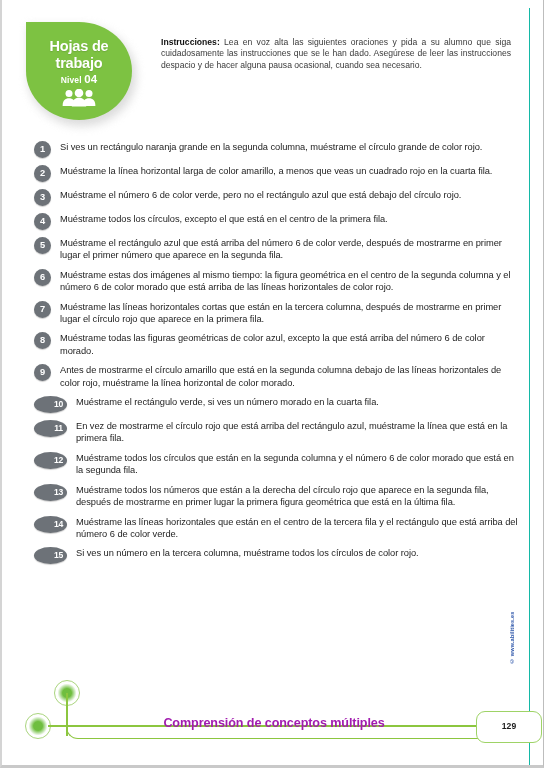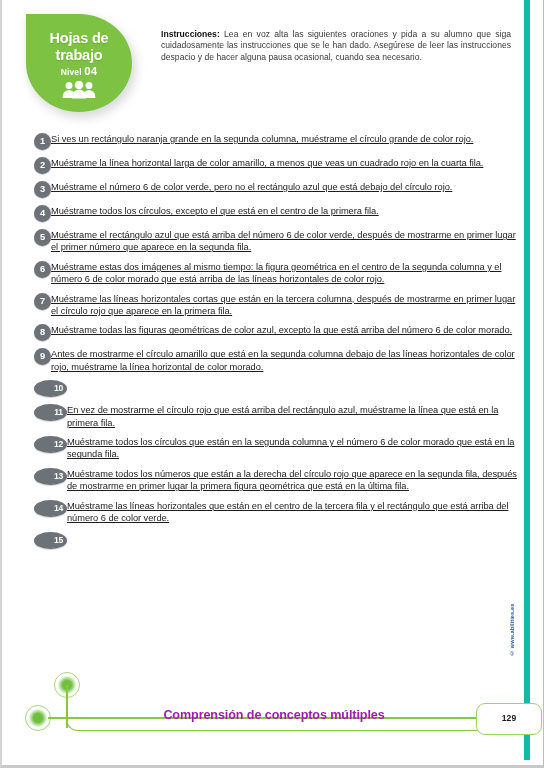--- a/index.html
+++ b/index.html
@@ -25,25 +25,25 @@
     background: #ffffff;
     box-sizing: border-box;
     border-left: 2px solid #d4d4d4;
     border-right: 1px solid #bdbdbd;
     border-bottom: 3px solid #c9c9c9;
     overflow: hidden;
   }
   #page-inner {
     position: absolute;
     left: 2px;
-    top: 0;
+    top: 8px;
     width: 526px;
     height: 760px;
     background: #ffffff;
-    border-right: 6px solid #14b8a6;
+    border-right: 1px solid #14b8a6;
     box-sizing: border-box;
   }
 
   
   .badge-wrap {
     position: absolute;
     left: 22px;
     top: 14px;
     width: 112px;
     height: 104px;
@@ -139,25 +139,25 @@
     margin-top: 0px;
     box-shadow: 0 1px 1px rgba(0,0,0,0.2);
   }
   .li-num.wide {
     font-size: 8.6px;
     letter-spacing: -0.4px;
     padding-left: 16px;
   }
   .li-text {
     flex: 1 1 auto;
+    margin-left: 9px;
     font-size: 9.3px;
     line-height: 12.4px;
     color: #1d1d1d;
     letter-spacing: -0.05px;
-    text-decoration: underline;
   }
 
   
   .footer {
     position: absolute;
     left: 0;
     top: 664px;
     width: 526px;
     height: 96px;
   }
@@ -321,39 +321,41 @@
         <div class="li">
           <div class="li-num">8</div>
           <div class="li-text">Muéstrame todas las figuras geométricas de color azul, excepto la que está arriba del número 6 de color morado.</div>
         </div>
         <div class="li">
           <div class="li-num">9</div>
           <div class="li-text">Antes de mostrarme el círculo amarillo que está en la segunda columna debajo de las líneas horizontales de color rojo, muéstrame la línea horizontal de color morado.</div>
         </div>
         <div class="li">
           <div class="li-num wide">10</div>
+          <div class="li-text">Muéstrame el rectángulo verde, si ves un número morado en la cuarta fila.</div>
         </div>
         <div class="li">
           <div class="li-num wide">11</div>
           <div class="li-text">En vez de mostrarme el círculo rojo que está arriba del rectángulo azul, muéstrame la línea que está en la primera fila.</div>
         </div>
         <div class="li">
           <div class="li-num wide">12</div>
           <div class="li-text">Muéstrame todos los círculos que están en la segunda columna y el número 6 de color morado que está en la segunda fila.</div>
         </div>
         <div class="li">
           <div class="li-num wide">13</div>
           <div class="li-text">Muéstrame todos los números que están a la derecha del círculo rojo que aparece en la segunda fila, después de mostrarme en primer lugar la primera figura geométrica que está en la última fila.</div>
         </div>
         <div class="li">
           <div class="li-num wide">14</div>
           <div class="li-text">Muéstrame las líneas horizontales que están en el centro de la tercera fila y el rectángulo que está arriba del número 6 de color verde.</div>
         </div>
         <div class="li">
           <div class="li-num wide">15</div>
+          <div class="li-text">Si ves un número en la tercera columna, muéstrame todos los círculos de color rojo.</div>
         </div>
       </div>
 
     <div class="credit">© www.abilities.es</div>
 
     <div class="footer">
       <div class="node node-top"></div>
       <div class="node node-left"></div>
       <div class="vline"></div>
       <div class="hline"></div>

